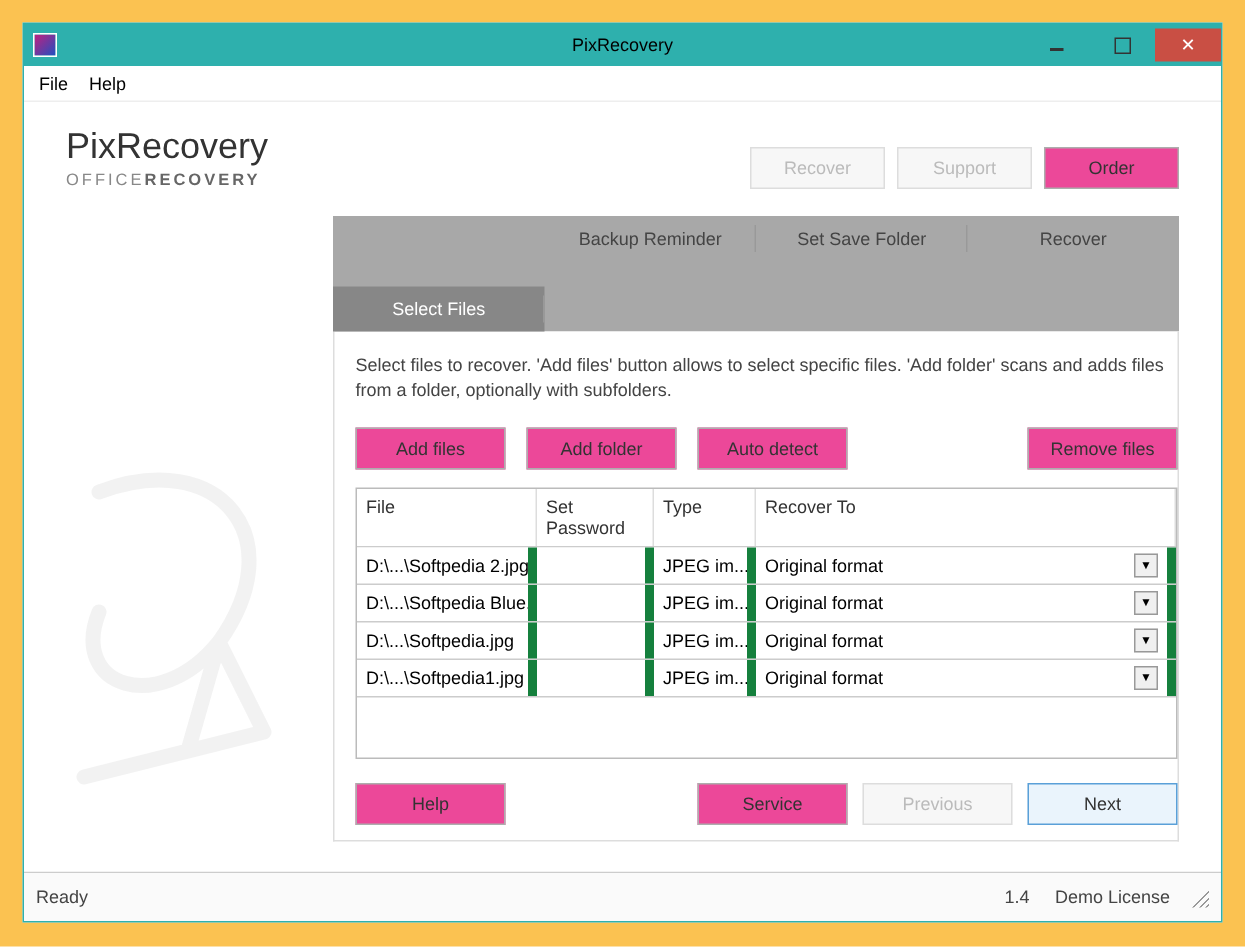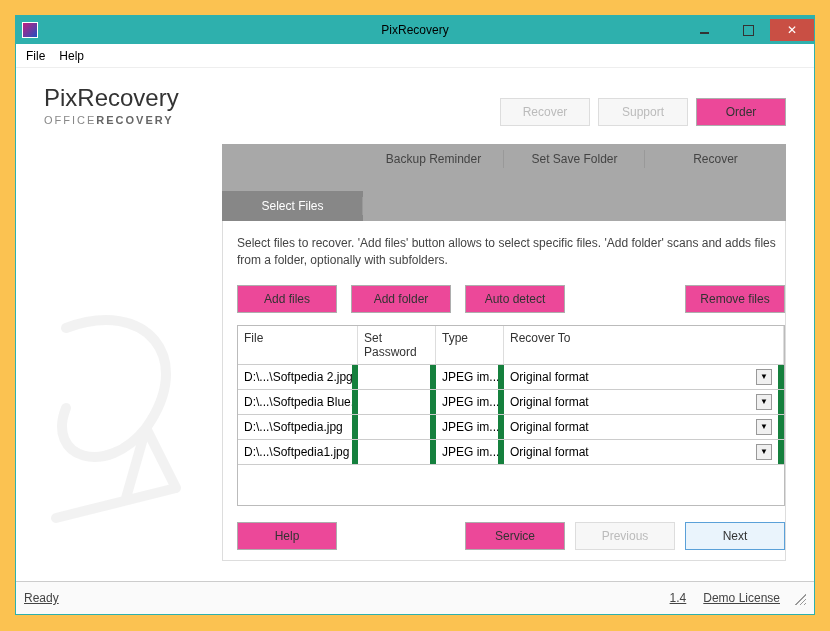--- a/index.html
+++ b/index.html
@@ -47,21 +47,21 @@
 .col-rec{ flex:1;}
 .ft-body{ background:#fff; }
 .ft-row{ display:flex; border-bottom:1px solid #ccc;}
 .ft-row div{ padding:4px 6px; border-right:6px solid #15803d; overflow:hidden; white-space:nowrap; text-overflow:ellipsis; display:flex; align-items:center;}
 .ft-row .col-rec{ justify-content:space-between;gap:10px;}
 .dd{ width:16px; height:16px; border:1px solid #999; background:#f0f0f0; display:flex; align-items:center; justify-content:center; font-size:8px; cursor:default; flex-shrink:0;}
 .ft-pad{ height:40px;}
 .navrow{ display:flex; margin-top:16px; gap:10px;}
 .navrow .spacer{ flex:1;}
 .navrow .btn{ min-width:100px;}
-.statusbar{ height:22px; border-top:1px solid #ccc; display:flex; align-items:center; font-size:12px; color:#444; padding:16px 8px; background:#fafafa;text-decoration:underline;}
+.statusbar{ height:22px; border-top:1px solid #ccc; display:flex; align-items:center; font-size:12px; color:#444; padding:16px 8px; background:#fafafa;}
 .statusbar .grow{flex:1;}
 .statusbar .cell{ border-left:1px solid #ccc; padding:0 8px; height:100%; display:flex; align-items:center;}
 .grip{ width:14px; height:14px; background:
   linear-gradient(135deg, transparent 60%, #999 60%, #999 65%, transparent 65%,
   transparent 75%, #999 75%, #999 80%, transparent 80%,
   transparent 90%, #999 90%, #999 95%, transparent 95%);
   margin-left:4px;}
 .bg-swirl{ position:absolute; left:10px; top:220px; width:180px; height:260px; pointer-events:none; opacity:.25;}
 .bg-swirl svg{width:100%;height:100%;}
 </style>

